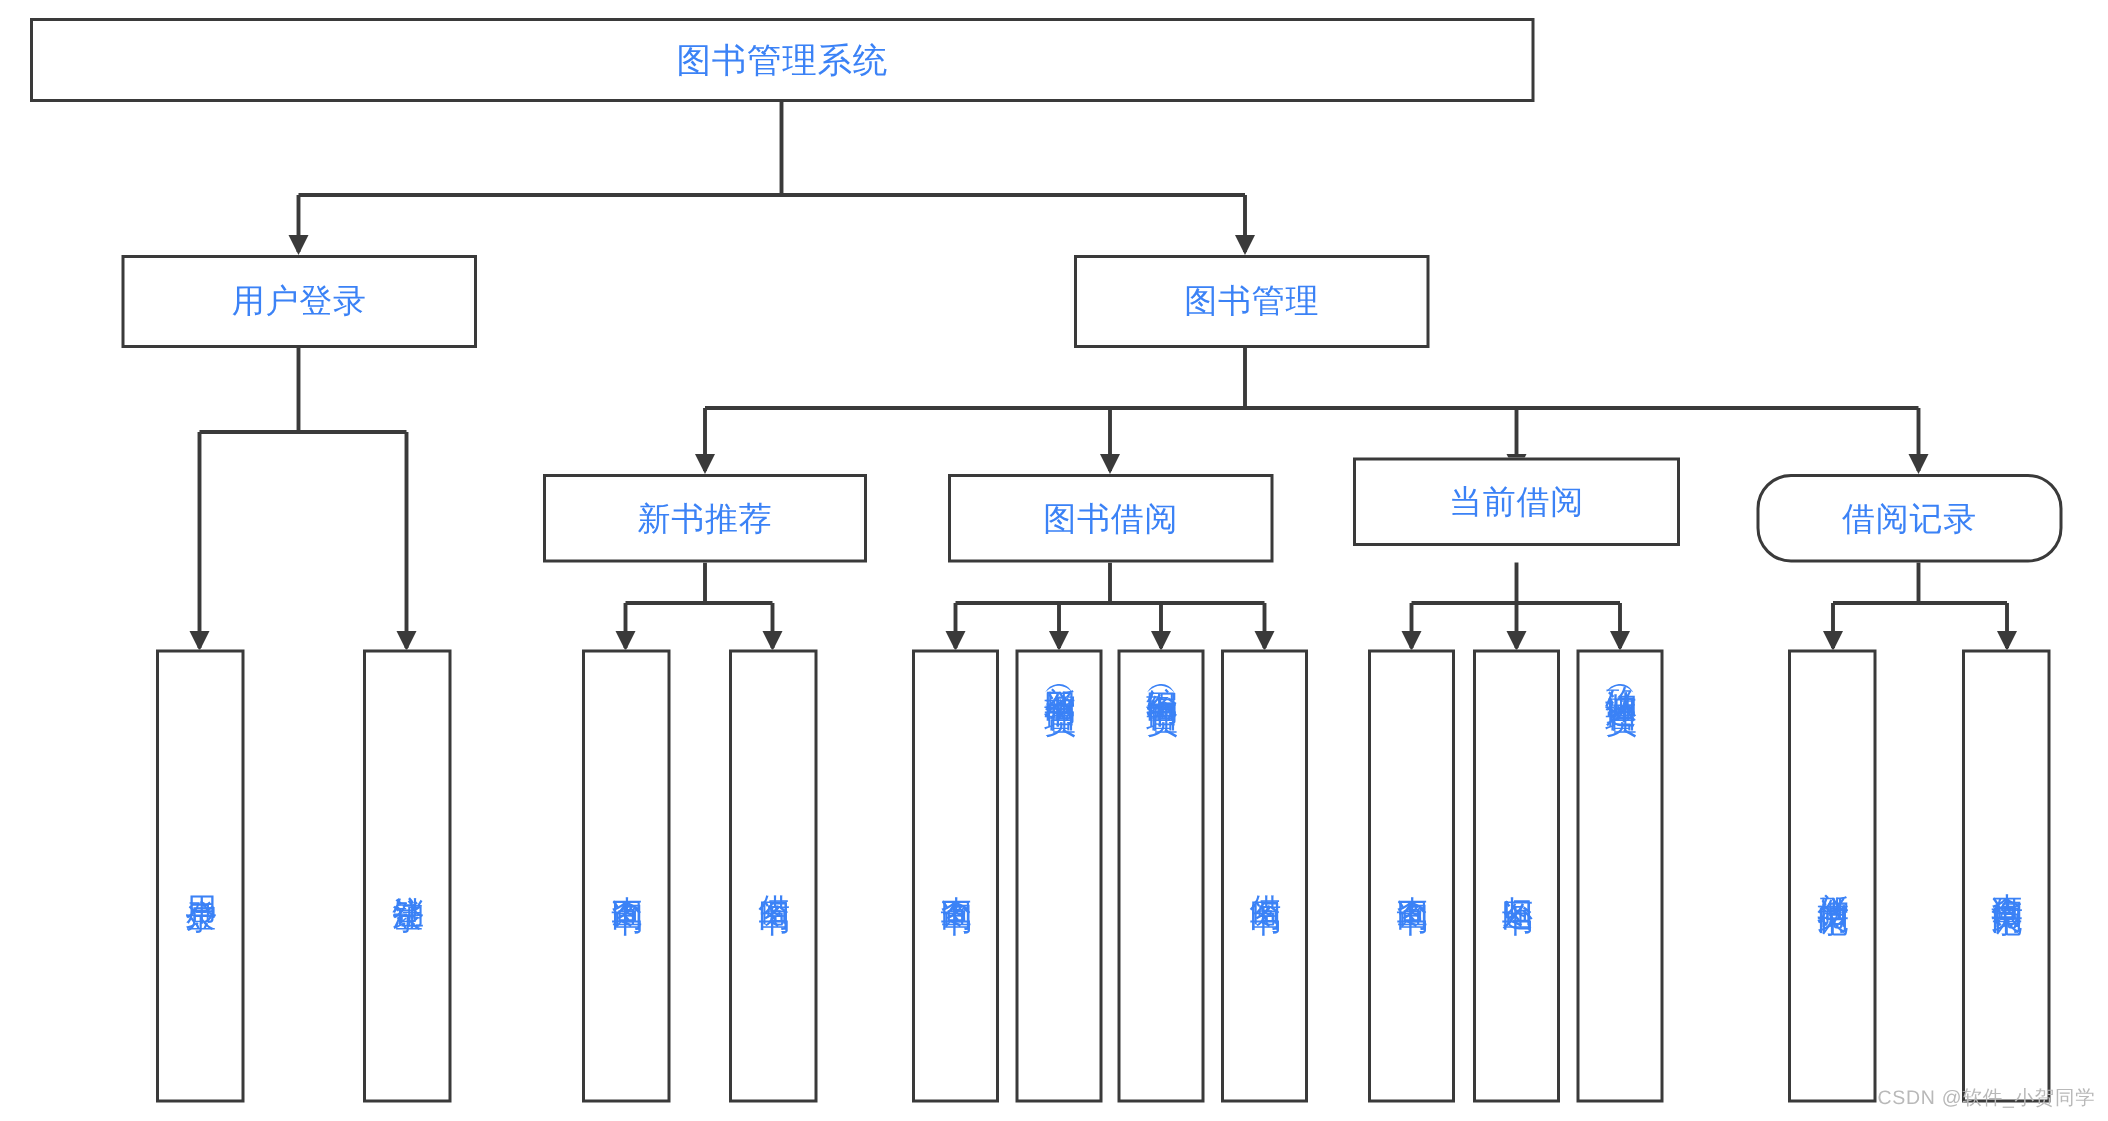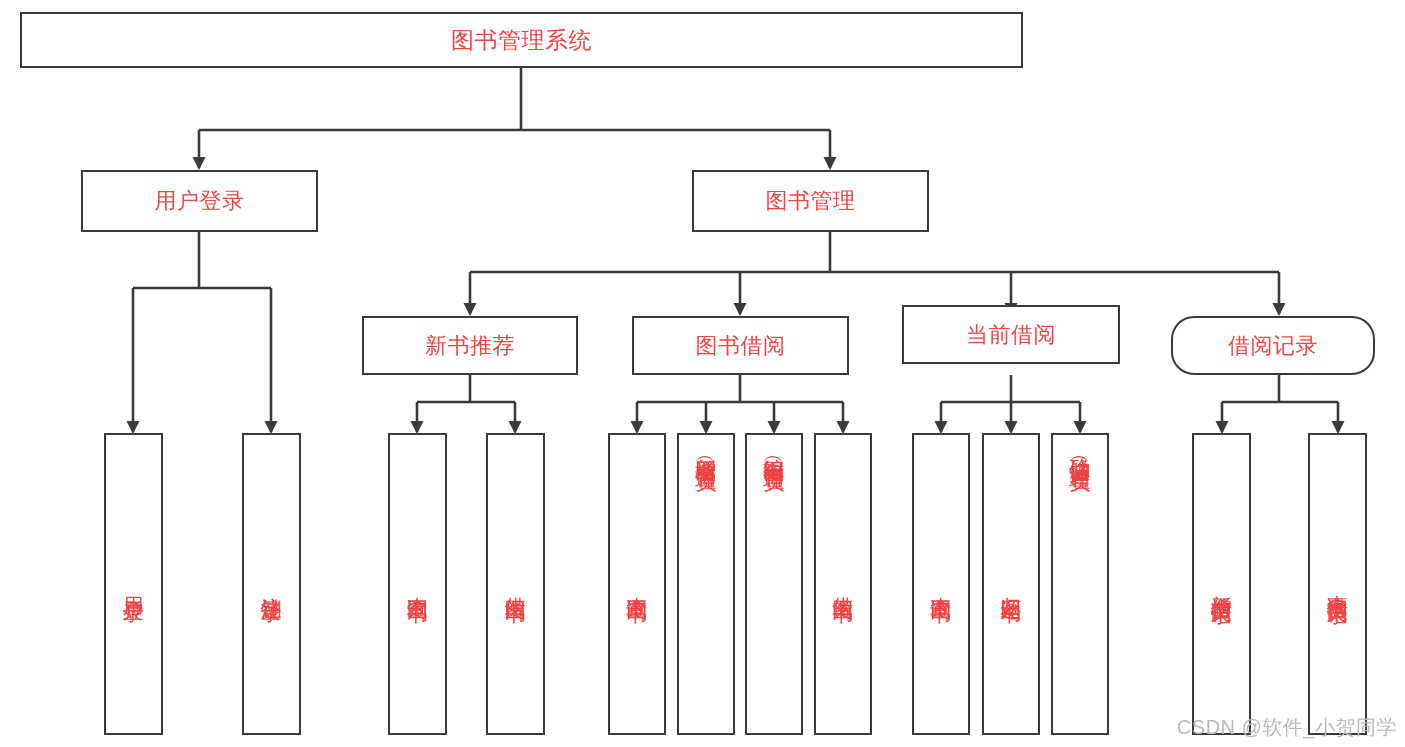--- a/index.html
+++ b/index.html
@@ -27,21 +27,21 @@
   }
   .node {
     position: absolute;
     box-sizing: border-box;
     border: 2.5px solid #3a3a3a;
     background: #ffffff;
     display: flex;
     align-items: center;
     justify-content: center;
     text-align: center;
-    color: #ef4444;
+    color: #3b82f6;
   }
   .node .label {
     font-size: 22px;
     line-height: 1.15;
     letter-spacing: 0.5px;
     white-space: nowrap;
   }
   .node.root .label { font-size: 23px; }
   .node.leaf {
     align-items: center;
@@ -58,21 +58,21 @@
   .node.leaf.top-align {
     align-items: flex-start;
   }
   .node.leaf.top-align .label {
     margin-top: 6px;
   }
   .watermark {
     position: absolute;
     right: 8px;
     bottom: 6px;
-    font-size: 20px;
+    font-size: 13px;
     color: #b9b9b9;
     white-space: nowrap;
     letter-spacing: 0.5px;
   }
 </style>
 </head>
 <body>
 
 <div id="canvas">
 
@@ -126,21 +126,21 @@
     </g>
   </svg>
 
   <div class="node root" style="left:20px; top:12px; width:1003px; height:56px;">
     <span class="label">图书管理系统</span>
   </div>
 
   <div class="node" style="left:81px; top:170px; width:237px; height:62px;">
     <span class="label">用户登录</span>
   </div>
-  <div class="node" style="left:692px; top:170px; width:237px; height:62px;">
+  <div class="node" style="left:716px; top:170px; width:237px; height:62px;">
     <span class="label">图书管理</span>
   </div>
 
   <div class="node" style="left:632px; top:316px; width:217px; height:59px;">
     <span class="label">图书借阅</span>
   </div>
   <div class="node" style="left:362px; top:316px; width:216px; height:59px;">
     <span class="label">新书推荐</span>
   </div>
   <div class="node" style="left:902px; top:305px; width:218px; height:59px;">

